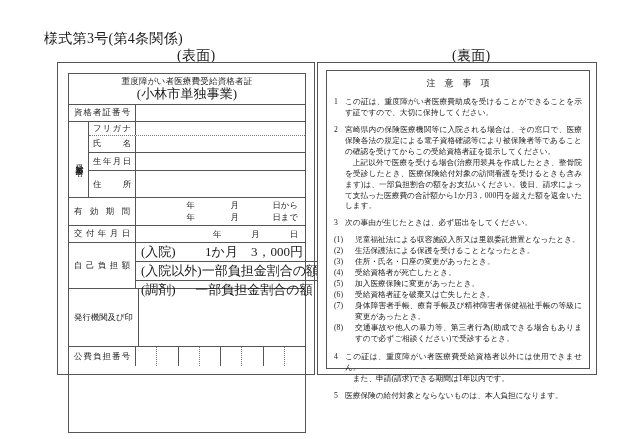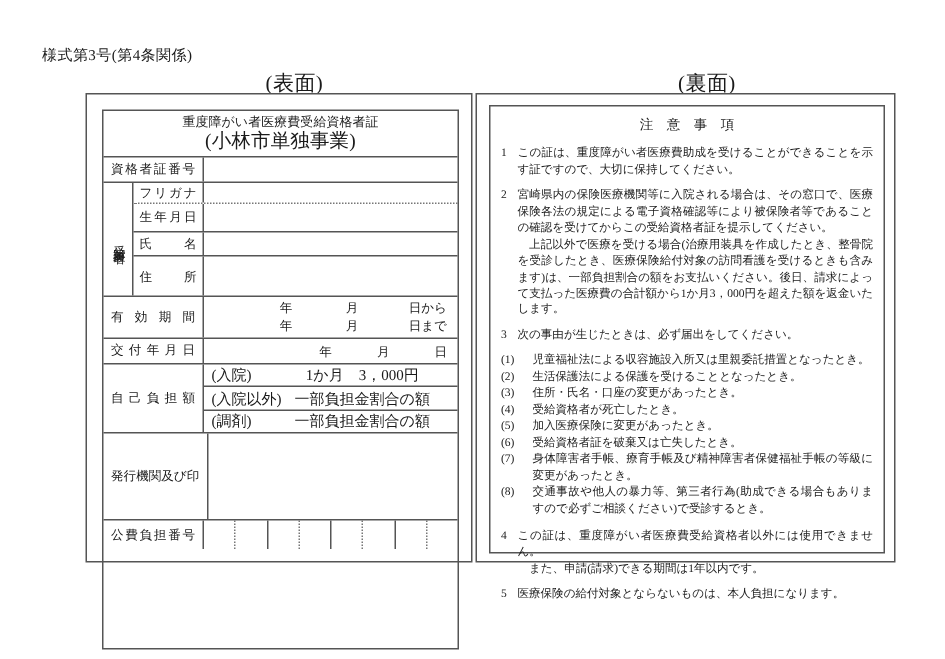--- a/index.html
+++ b/index.html
@@ -19,23 +19,23 @@
   .page {
     position: absolute;
     left: 0; top: 0;
     width: 630px;
     height: 439px;
   }
 
   
   .form-number {
     position: absolute;
-    left: 28px;
+    left: 44px;
     top: 30px;
-    font-size: 10px;
+    font-size: 14px;
     letter-spacing: 0.3px;
     white-space: nowrap;
   }
 
   
   .side-caption {
     position: absolute;
     font-size: 14px;
     letter-spacing: 0.3px;
     white-space: nowrap;
@@ -234,24 +234,24 @@
     height: 46px;
   }
   .burden-rows {
     flex: 1 1 auto;
     display: flex;
     flex-direction: column;
   }
   .burden-row {
     flex: 1 1 0;
     display: flex;
-    align-items: flex-end;
+    align-items: flex-start;
     border-bottom: 1px solid #555;
     box-sizing: border-box;
-    font-size: 10px;
+    font-size: 13px;
     padding: 0 5px;
     white-space: nowrap;
   }
   .burden-row:last-child { border-bottom: none; }
   .burden-kind { flex: 0 0 48px; }
   .burden-amt  { flex: 1 1 auto; text-align: center; padding-right: 6px; }
 
   
   .kouhi-cells {
     flex: 1 1 auto;
@@ -351,29 +351,29 @@
         <div class="recipient-vlabel">
             <span>受給対象者</span>
           </div>
         <div class="recipient-rows">
           <div class="sub-row dotted h-furigana">
             <div class="sub-lbl">
                 <span>フリガナ</span>
               </div>
             <div class="sub-val"></div>
           </div>
+          <div class="sub-row h-shimei">
+            <div class="sub-lbl">
+                <span>氏名</span>
+              </div>
+            <div class="sub-val"></div>
+          </div>
           <div class="sub-row h-seinen">
             <div class="sub-lbl">
                 <span>生年月日</span>
-              </div>
-            <div class="sub-val"></div>
-          </div>
-          <div class="sub-row h-shimei">
-            <div class="sub-lbl">
-                <span>氏名</span>
               </div>
             <div class="sub-val"></div>
           </div>
           <div class="sub-row h-juusho">
             <div class="sub-lbl">
                 <span>住所</span>
               </div>
             <div class="sub-val"></div>
           </div>
         </div>

